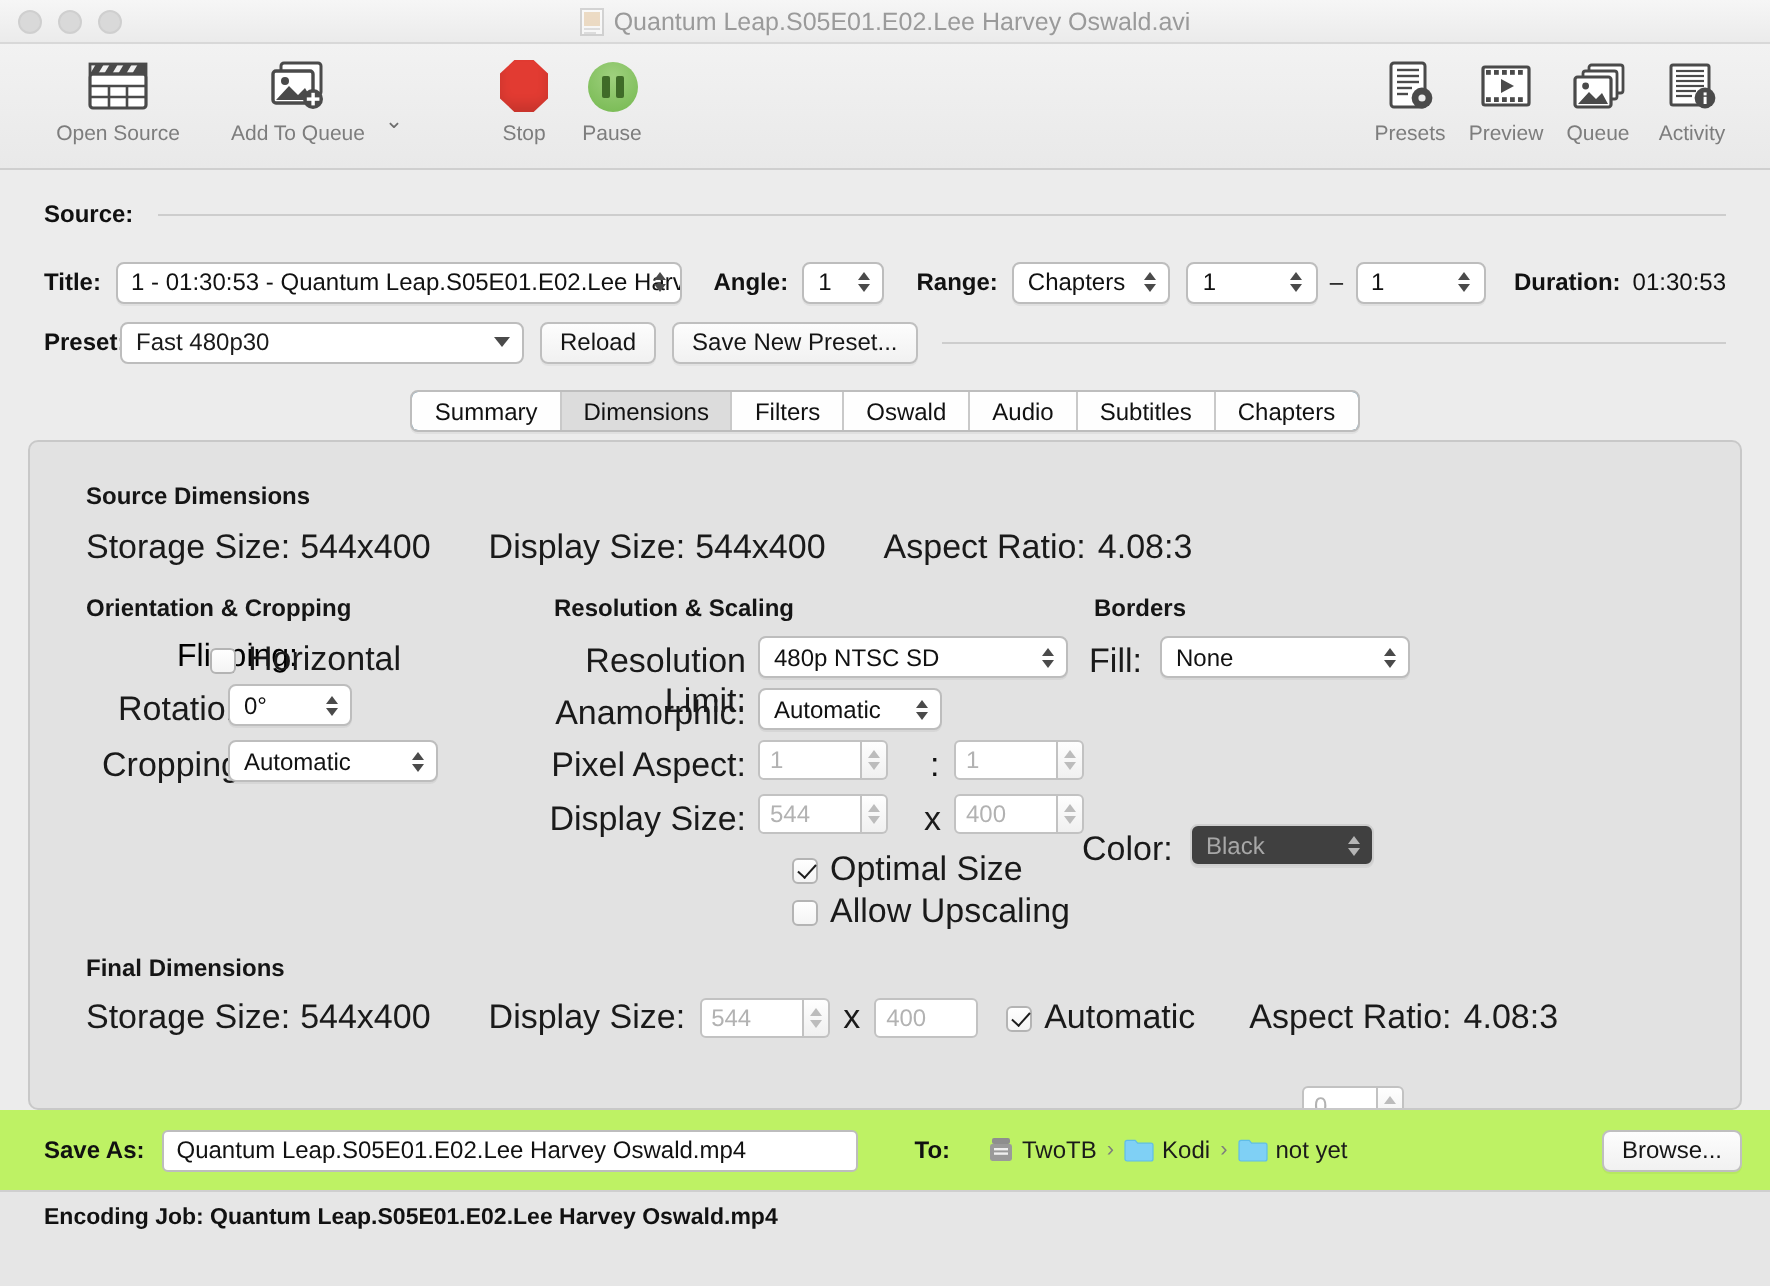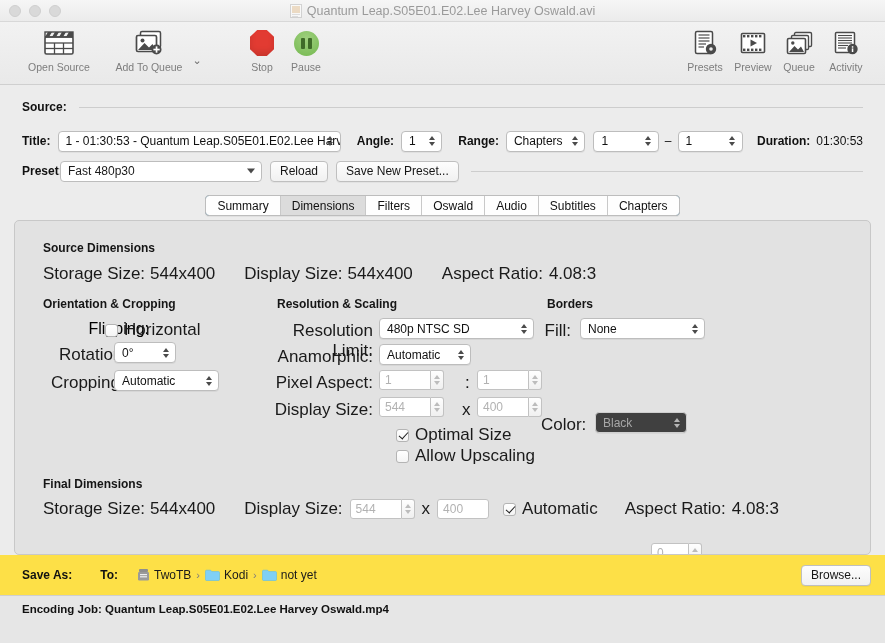--- a/index.html
+++ b/index.html
@@ -300,21 +300,21 @@
     transform: rotate(42deg);
   }
 
   
   .savebar {
     flex: 0 0 auto;
     height: 40px;
     display: flex;
     align-items: center;
     padding: 0 14px 0 22px;
-    background: #fde047;
+    background: #bef264;
   }
   .saveinput {
     background: #fff;
     border: 1px solid #bdbdbd;
     border-radius: 3px;
     height: 21px;
     font-size: 12px;
     color: #111;
     padding: 0 6px;
     display:flex; align-items:center;
@@ -720,20 +720,21 @@
       </span>
 
       <span class="ftxt" style="margin-left:27px">Aspect Ratio:</span>
       <span class="ftxt" style="margin-left:6px">4.08:3</span>
     </div>
 
   </div>
 
   <div class="savebar">
     <span class="lbl-bold">Save As:</span>
+    <span class="saveinput" style="margin-left:9px">Quantum Leap.S05E01.E02.Lee Harvey Oswald.mp4</span>
 
     <span class="lbl-bold" style="margin-left:28px">To:</span>
 
     <span class="crumbs" style="margin-left:19px">
       <span class="crumb">
         <span class="drive-ic">
           <svg viewBox="0 0 13 14" width="13" height="14">
             <rect x="2" y="1" width="9" height="3" rx="1" fill="#8e8e8e"></rect>
             <rect x="1" y="4" width="11" height="8.5" rx="1.2" fill="#9a9a9a"></rect>
             <rect x="3" y="6" width="7" height="1.2" fill="#efefef"></rect>

